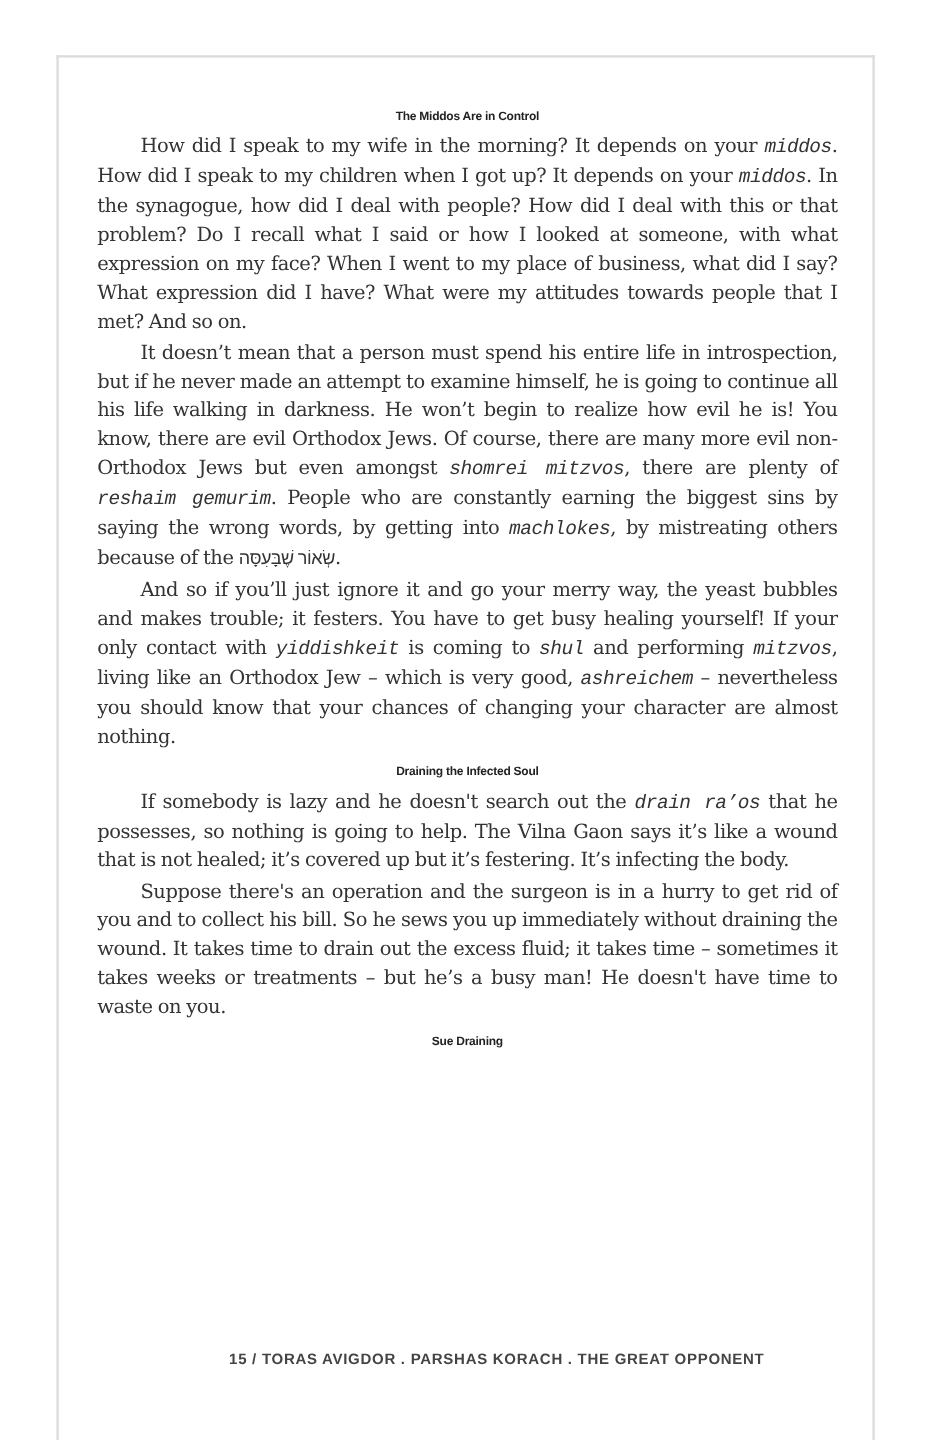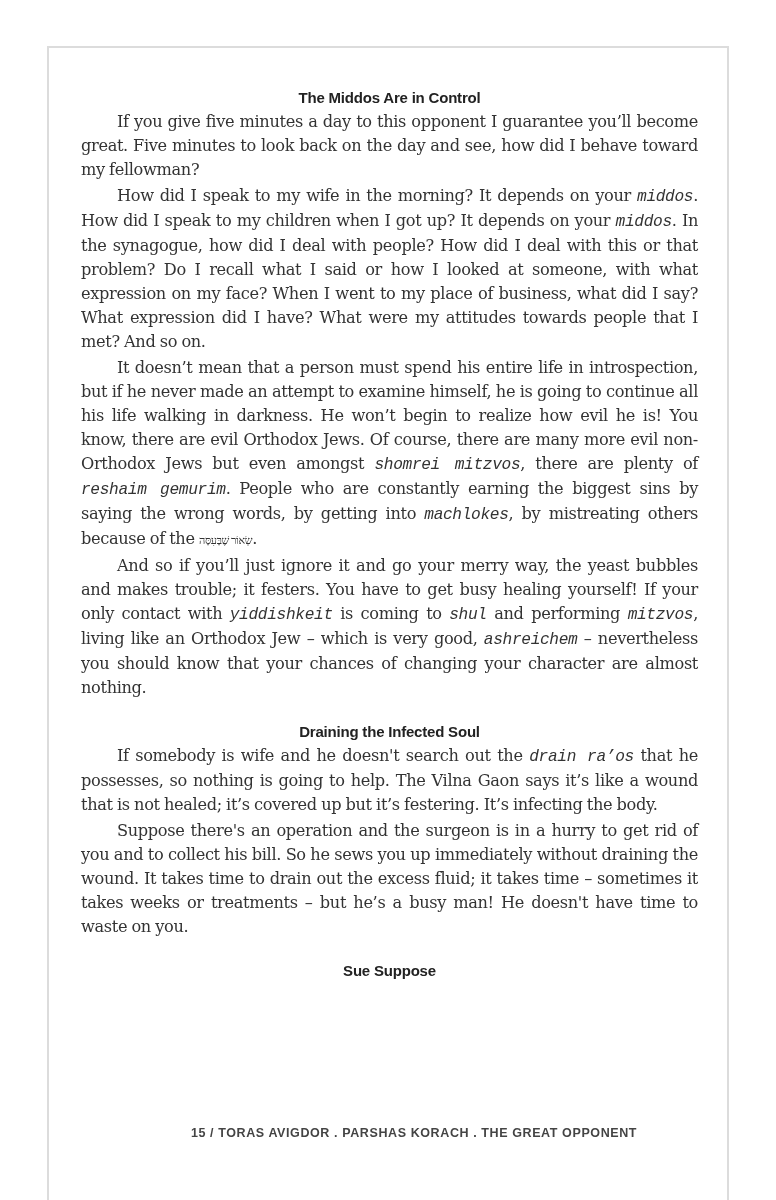--- a/index.html
+++ b/index.html
@@ -26,71 +26,70 @@
     }
     .content {
       position: absolute;
       left: 32px;
       top: 38px;
       width: 617px;
     }
     .heading {
       font-family: "Liberation Sans", "DejaVu Sans", sans-serif;
       font-weight: bold;
-      font-size: 15px;
+      font-size: 10px;
       letter-spacing: -0.2px;
       color: #222222;
       text-align: center;
       line-height: 24px;
       margin: 0;
     }
     .heading.spaced {
-      margin-top: 20px;
+      margin-top: 6px;
     }
     p.para {
       font-family: "DejaVu Serif", "Liberation Serif", serif;
       font-size: 16.2px;
       line-height: 24px;
       color: #333333;
       text-align: justify;
       text-indent: 36px;
       margin: 0 0 2px 0;
       letter-spacing: -0.35px;
       word-spacing: -0.5px;
     }
     p.para .it {
       font-style: italic;
       font-family: Liberation Mono, monospace;
     }
     p.para .hebrew {
-      font-family: Liberation Serif, serif;
-      font-size: 11px;
+      font-family: Liberation Sans, sans-serif;
+      font-size: 15px;
     }
     .footer {
       position: absolute;
       left: 0;
       top: 1078px;
       width: 730px;
       text-align: center;
       font-family: "Liberation Sans", "DejaVu Sans", sans-serif;
       font-weight: bold;
       font-size: 12.5px;
       letter-spacing: 0.6px;
       color: #444444;
     }
   </style>
 </head>
 <body>
 
 <div class="page">
   <div class="content" id="content">
       <div class="heading">The Middos Are in Control</div>
-      <p class="para"><span>If you give five minutes a day to this opponent I guarantee you’ll become great. Five minutes to look back on the day and see, how did I behave toward my fellowman?</span></p>
       <p class="para"><span>How did I speak to my wife in the morning? It depends on your </span><span class="it">middos</span><span>. How did I speak to my children when I got up? It depends on your </span><span class="it">middos</span><span>. In the synagogue, how did I deal with people? How did I deal with this or that problem? Do I recall what I said or how I looked at someone, with what expression on my face? When I went to my place of business, what did I say? What expression did I have? What were my attitudes towards people that I met? And so on.</span></p>
       <p class="para"><span>It doesn’t mean that a person must spend his entire life in introspection, but if he never made an attempt to examine himself, he is going to continue all his life walking in darkness. He won’t begin to realize how evil he is! You know, there are evil Orthodox Jews. Of course, there are many more evil non-Orthodox Jews but even amongst </span><span class="it">shomrei mitzvos</span><span>, there are plenty of </span><span class="it">reshaim gemurim</span><span>. People who are constantly earning the biggest sins by saying the wrong words, by getting into </span><span class="it">machlokes</span><span>, by mistreating others because of the </span><span class="hebrew" dir="rtl">שְׂאוֹר שֶׁבָּעִסָּה</span><span>.</span></p>
       <p class="para"><span>And so if you’ll just ignore it and go your merry way, the yeast bubbles and makes trouble; it festers. You have to get busy healing yourself! If your only contact with </span><span class="it">yiddishkeit</span><span> is coming to </span><span class="it">shul</span><span> and performing </span><span class="it">mitzvos</span><span>, living like an Orthodox Jew – which is very good, </span><span class="it">ashreichem</span><span> – nevertheless you should know that your chances of changing your character are almost nothing.</span></p>
       <div class="heading spaced">Draining the Infected Soul</div>
-      <p class="para"><span>If somebody is wife and he doesn't search out the </span><span class="it">drain ra’os</span><span> that he possesses, so nothing is going to help. The Vilna Gaon says it’s like a wound that is not healed; it’s covered up but it’s festering. It’s infecting the body.</span></p>
+      <p class="para"><span>If somebody is lazy and he doesn't search out the </span><span class="it">drain ra’os</span><span> that he possesses, so nothing is going to help. The Vilna Gaon says it’s like a wound that is not healed; it’s covered up but it’s festering. It’s infecting the body.</span></p>
       <p class="para"><span>Suppose there's an operation and the surgeon is in a hurry to get rid of you and to collect his bill. So he sews you up immediately without draining the wound. It takes time to drain out the excess fluid; it takes time – sometimes it takes weeks or treatments – but he’s a busy man! He doesn't have time to waste on you.</span></p>
-      <div class="heading spaced">Sue Suppose</div>
+      <div class="heading spaced">Sue Draining</div>
     </div>
   <div class="footer">15 / TORAS AVIGDOR . PARSHAS KORACH . THE GREAT OPPONENT</div>
 </div>
 
 </body></html>

